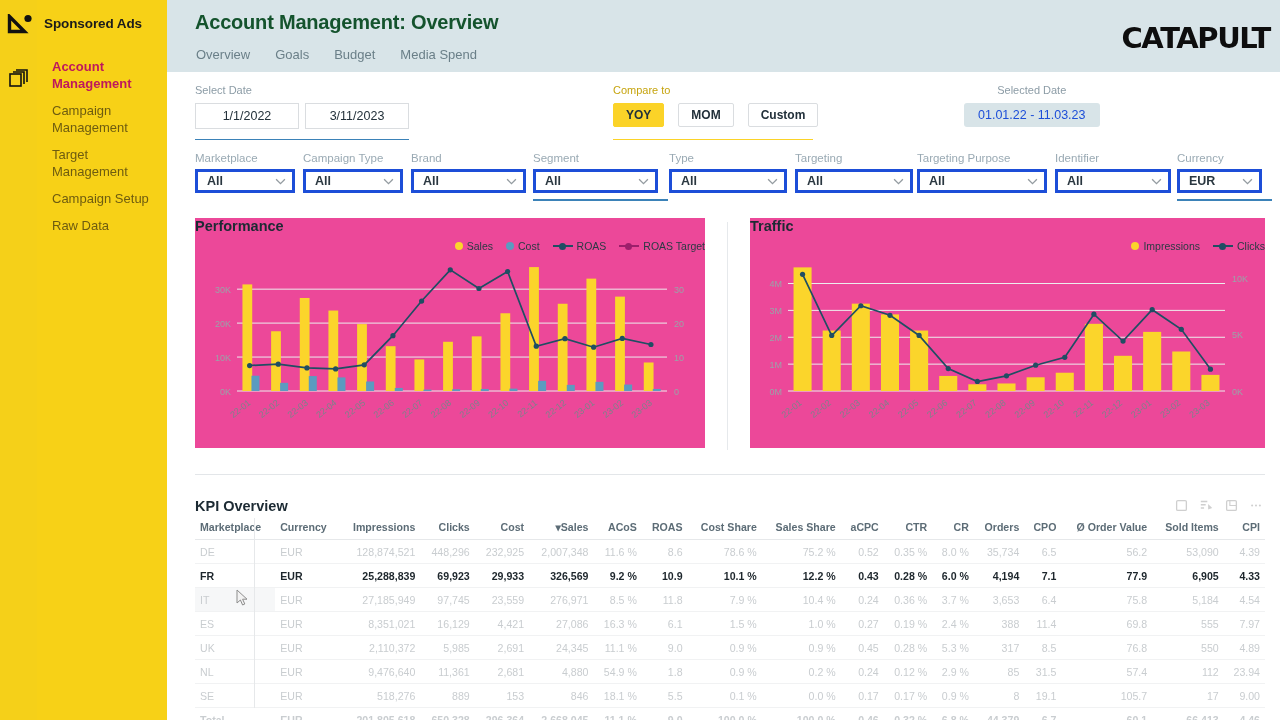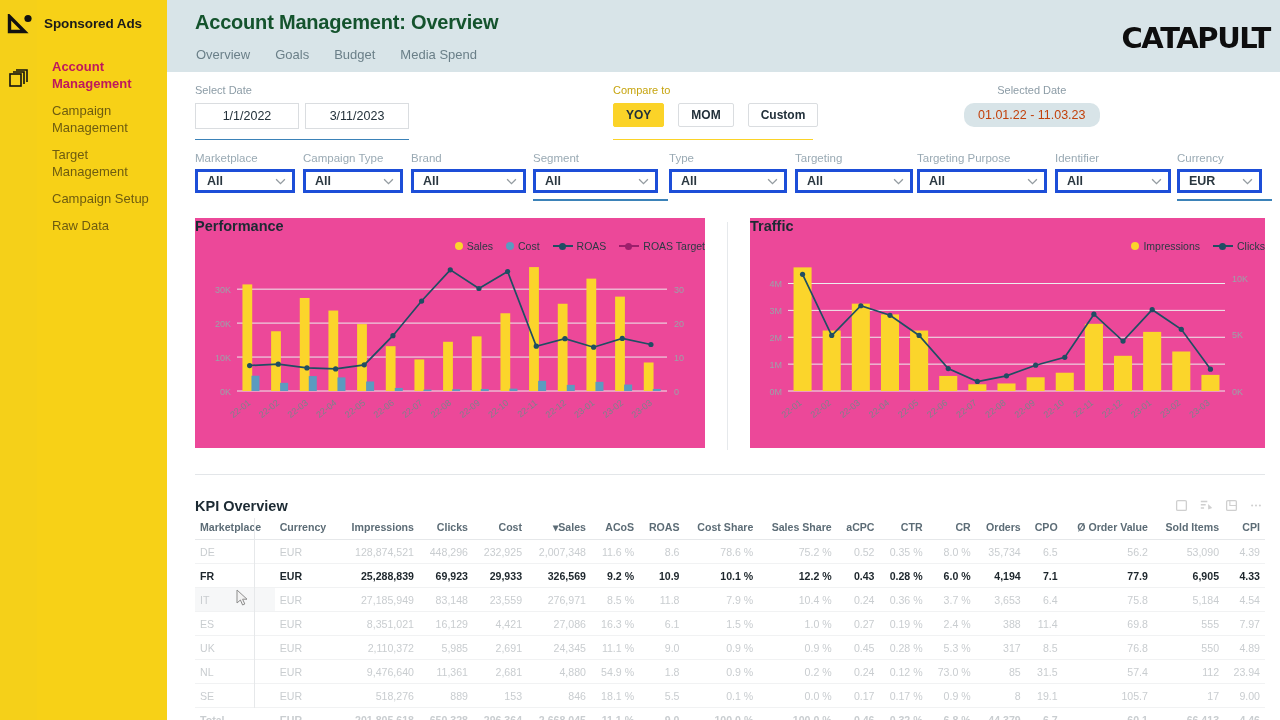--- a/index.html
+++ b/index.html
@@ -88,21 +88,21 @@
   .yellow-underline {
     position: absolute; left: 446px; top: 67px; width: 200px; height: 3px;
     background: #FBD328;
   }
 
   .seldate { position: absolute; left: 797px; top: 12px; }
   .cmpdate { position: absolute; left: 1010px; top: 12px; }
   .pill {
     margin-top: 7px; height: 24px; padding: 0 14px; display: flex;
     align-items: center; justify-content: center;
-    font-size: 12.5px; color: #c2410c; border-radius: 10px;
+    font-size: 12.5px; color: #1d4ed8; border-radius: 3px;
   }
   .pill.blue { background: #D8E4E8; }
   .pill.yellow { background: #FBD328; font-weight: 500; }
 
   
   .ddrow { position: absolute; left: 167px; top: 140px; width: 1113px; height: 70px; background: #fff; }
   .dd { position: absolute; top: 12px; }
   .dd .dd-label { font-size: 11.5px; color: #9AAAB4; white-space: nowrap; }
   .dd-box {
     margin-top: 5px; height: 24px; border: 3px solid #1d4ed8; background: #fff;
@@ -565,21 +565,21 @@
           <td>4,194</td>
           <td>7.1</td>
           <td>77.9</td>
           <td>6,905</td>
           <td>4.33</td>
         </tr>
         <tr class=" hover-row">
           <td class="lft">IT</td>
           <td class="lft">EUR</td>
           <td>27,185,949</td>
-          <td>83,148</td>
+          <td>97,745</td>
           <td>23,559</td>
           <td>276,971</td>
           <td>8.5 %</td>
           <td>11.8</td>
           <td>7.9 %</td>
           <td>10.4 %</td>
           <td>0.24</td>
           <td>0.36 %</td>
           <td>3.7 %</td>
           <td>3,653</td>
@@ -634,21 +634,21 @@
           <td>9,476,640</td>
           <td>11,361</td>
           <td>2,681</td>
           <td>4,880</td>
           <td>54.9 %</td>
           <td>1.8</td>
           <td>0.9 %</td>
           <td>0.2 %</td>
           <td>0.24</td>
           <td>0.12 %</td>
-          <td>73.0 %</td>
+          <td>2.9 %</td>
           <td>85</td>
           <td>31.5</td>
           <td>57.4</td>
           <td>112</td>
           <td>23.94</td>
         </tr>
         <tr>
           <td class="lft">SE</td>
           <td class="lft">EUR</td>
           <td>518,276</td>

